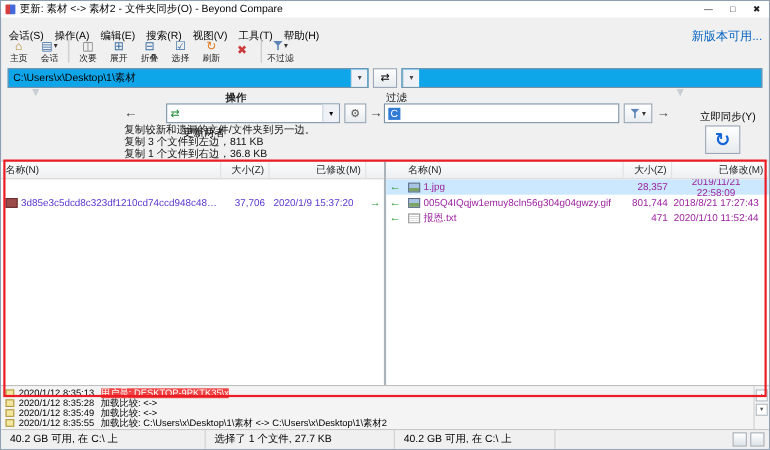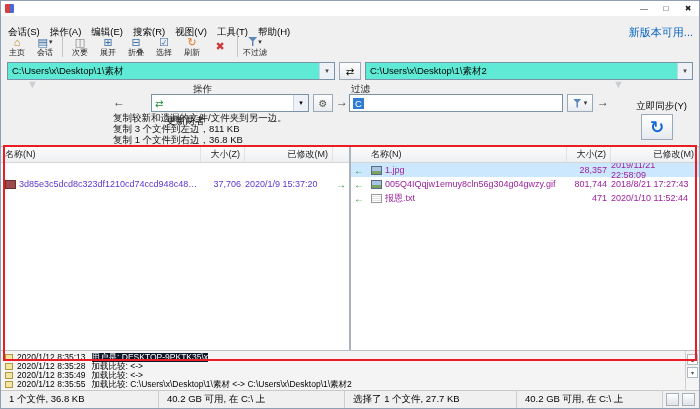--- a/index.html
+++ b/index.html
@@ -27,31 +27,31 @@
   .tlabel { font-size:8px; line-height:9px; color:#222; white-space:nowrap; }
   .dd { font-size:7px; color:#333; }
   .tsep { width:1px; height:22px; background:#c6c6c6; margin:0 3px; }
   .ic-home{color:#b8862c} .ic-sessions{color:#3a6ea5} .ic-secondary{color:#777}
   .ic-expand{color:#3a6ea5} .ic-collapse{color:#3a6ea5} .ic-select{color:#3a6ea5}
   .ic-refresh{color:#e07b1f} .ic-stop{color:#cc3a3a}
   .funnel { width:9px; height:9px; background:#5c86b8; clip-path:polygon(0 0,100% 0,58% 45%,58% 100%,42% 100%,42% 45%); display:inline-block; }
 
   
   .pathrow { height:22px; flex:0 0 auto; display:flex; align-items:center; padding:1px 6px; gap:4px; }
-  .combo { flex:1; height:18px; background:#5eead4; border:1px solid #7a92a8; display:flex; align-items:center; font-size:9.5px; overflow:hidden; }
+  .combo { flex:1; height:18px; background:#0ea5e9; border:1px solid #7a92a8; display:flex; align-items:center; font-size:9.5px; overflow:hidden; }
   .combo .ctext { flex:1; padding-left:4px; white-space:nowrap; }
   .combo .carrow { width:15px; height:100%; border-left:1px solid #c8d4e0; background:#eef2f6; display:flex; align-items:center; justify-content:center; font-size:7px; color:#444; }
   .swapbtn { width:22px; height:18px; border:1px solid #9aa8b8; background:linear-gradient(#fdfdfd,#e8ecf0); display:flex; align-items:center; justify-content:center; font-size:10px; }
 
   
   .session { height:64px; flex:0 0 auto; position:relative; font-size:9.5px; }
   .connector { position:absolute; top:-4px; font-size:11px; color:#c9ced4; }
   .conn-left { left:26px; } .conn-right { left:612px; }
   .flabel { position:absolute; top:1px; color:#222; }
-  .action-label { left:192px; } .filter-label { left:350px; }
+  .action-label { left:204px;font-weight:bold; } .filter-label { left:350px; }
   .combo-abs { position:absolute; height:18px; background:#fff; border:1px solid #7a92a8; display:flex; align-items:center; font-size:9.5px; }
   .action-combo { left:150px; top:12px; width:158px; }
   .action-combo .aicon { color:#1f8a3a; font-size:10px; padding:0 3px; }
   .action-combo .aval { flex:1;margin-top:36px; }
   .gear-btn { position:absolute; left:312px; top:12px; width:20px; height:18px; border:1px solid #9aa8b8; background:linear-gradient(#fdfdfd,#e8ecf0); display:flex; align-items:center; justify-content:center; font-size:10px; color:#555; }
   .farrow { position:absolute; top:13px; font-size:12px; color:#444; }
   .fa-left { left:112px; } .fa-mid { left:335px; } .fa-right { left:596px; }
   .filter-input { position:absolute; left:348px; top:12px; width:214px; height:18px; background:#fff; border:1px solid #7a92a8; display:flex; align-items:center; padding-left:3px; }
   .filter-input .sel { background:#2f7bd6; color:#fff; padding:0 2px; font-size:9.5px; }
   .funnel-btn { position:absolute; left:566px; top:12px; width:26px; height:18px; border:1px solid #9aa8b8; background:linear-gradient(#fff,#e9edf1); display:flex; align-items:center; justify-content:center; gap:2px; }
@@ -74,50 +74,51 @@
   .rows { flex:1; overflow:hidden; }
   .frow { height:14px; display:flex; align-items:center; font-size:9px; }
   .frow.spacer { background:transparent; }
   .frow.selected { background:#cce8ff; }
   .ficon { width:11px; height:9px; margin:0 3px 0 4px; flex:0 0 auto; }
   .ficon.img { background:linear-gradient(180deg,#a8c4e4 55%,#7aa464 55%); border:1px solid #5a6a84; }
   .ficon.png { background:#9c4a4a; border:1px solid #6a3030; }
   .ficon.txt { background:repeating-linear-gradient(180deg,#fff 0,#fff 1px,#c8c8c8 2px); border:1px solid #999; }
   .fname { flex:1; min-width:0; white-space:nowrap; overflow:hidden; text-overflow:ellipsis; }
   .fsize { width:44px; text-align:right; padding-right:4px; flex:0 0 auto; }
-  .fmod { width:88px; text-align:left; padding-right:8px; flex:0 0 auto; }
+  .fmod { width:88px; text-align:center; padding-right:8px; flex:0 0 auto; }
   .fact { width:16px; text-align:center; color:#1f9427; font-weight:bold; font-size:10px; flex:0 0 auto; }
 
   
   .logarea { height:40px; flex:0 0 auto; background:#f4f4f4; border-top:1px solid #c0c0c0; display:flex; }
   .loglines { flex:1; min-width:0; padding:2px 2px 0 2px; overflow:hidden; }
   .logline { height:9px; display:flex; align-items:center; font-size:8.5px; line-height:9px; white-space:nowrap; }
   .logicon { width:8px; height:7px; background:#f4e6a0; border:1px solid #b09a40; margin:0 4px 0 2px; flex:0 0 auto; }
   .logtime { margin-right:6px; }
-  .logmsg.selected { background:#0f172a; color:#fff; }
+  .logmsg.selected { background:#ef4444; color:#fff; }
   .lograil { width:14px; flex:0 0 auto; border-left:1px solid #d0d0d0; display:flex; flex-direction:column; align-items:center; padding-top:3px; gap:2px; }
   .railbtn { width:11px; height:11px; border:1px solid #b0b8c0; background:#fff; font-size:6px; display:flex; align-items:center; justify-content:center; color:#555; }
 
   
   .statusbar { height:18px; flex:0 0 auto; display:flex; align-items:center; background:#f0f0f0; border-top:1px solid #c8c8c8; font-size:9.5px; }
   .sseg { padding:0 8px; border-right:1px solid #cfcfcf; height:100%; display:flex; align-items:center; white-space:nowrap; overflow:hidden; }
   .s1{width:158px} .s2{width:186px} .s3{width:172px} .s4{width:146px}
   .sicons { flex:1; display:flex; justify-content:flex-end; align-items:center; padding-right:4px; gap:3px; }
   .sicon { width:13px; height:13px; border:1px solid #a8b0b8; background:linear-gradient(#fff,#dde3e8); }
 
   
   .annotation { position:absolute; left:2px; top:144px; width:694px; height:216px; border:2px solid #ec1c24; pointer-events:none; z-index:40; }
 </style>
 </head>
 <body>
 
 <div class="window">
 
   <div class="titlebar">
     <span class="app-icon"></span>
+    <span class="title">更新: 素材 &lt;-&gt; 素材2 - 文件夹同步(O) - Beyond Compare</span>
     <span class="winbtns">
       <span class="winbtn">—</span>
       <span class="winbtn">□</span>
       <span class="winbtn">✖</span>
     </span>
   </div>
 
   <div class="menubar">
     <span class="menu-item">会话(S)</span>
     <span class="menu-item">操作(A)</span>
@@ -192,21 +193,20 @@
 
   <div class="pathrow">
     <div class="combo">
       <span class="ctext">C:\Users\x\Desktop\1\素材</span>
       <span class="carrow">▾</span>
     </div>
     <div class="swapbtn">
       <span>⇄</span>
     </div>
     <div class="combo">
-      <span class="ctext">C:\Users\x\Desktop\1\素材2</span>
       <span class="carrow">▾</span>
     </div>
   </div>
 
   <div class="session">
     <span class="connector conn-left">▼</span>
     <span class="connector conn-right">▼</span>
 
     <span class="farrow fa-left">←</span>
     <span class="farrow fa-mid">→</span>
@@ -319,21 +319,20 @@
         <span class="logmsg">加载比较: C:\Users\x\Desktop\1\素材 &lt;-&gt; C:\Users\x\Desktop\1\素材2</span>
       </div>
     </div>
     <div class="lograil">
       <div class="railbtn">▴</div>
       <div class="railbtn">▾</div>
     </div>
   </div>
 
   <div class="statusbar">
-    <span class="sseg s1">1 个文件, 36.8 KB</span>
     <span class="sseg s2">40.2 GB 可用, 在 C:\ 上</span>
     <span class="sseg s3">选择了 1 个文件, 27.7 KB</span>
     <span class="sseg s4">40.2 GB 可用, 在 C:\ 上</span>
     <span class="sicons">
       <span class="sicon"></span>
       <span class="sicon"></span>
     </span>
   </div>
 
   <div class="annotation"></div>

